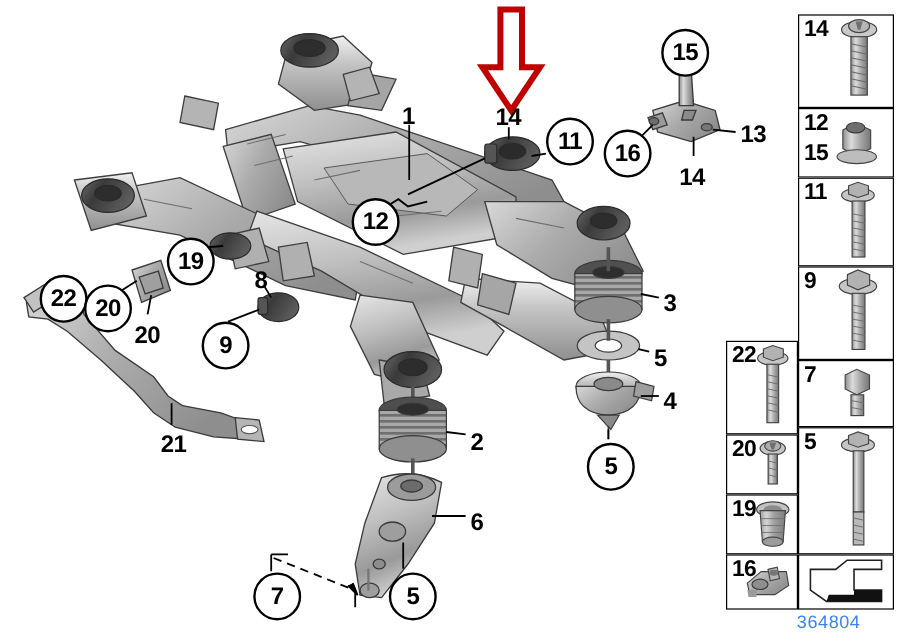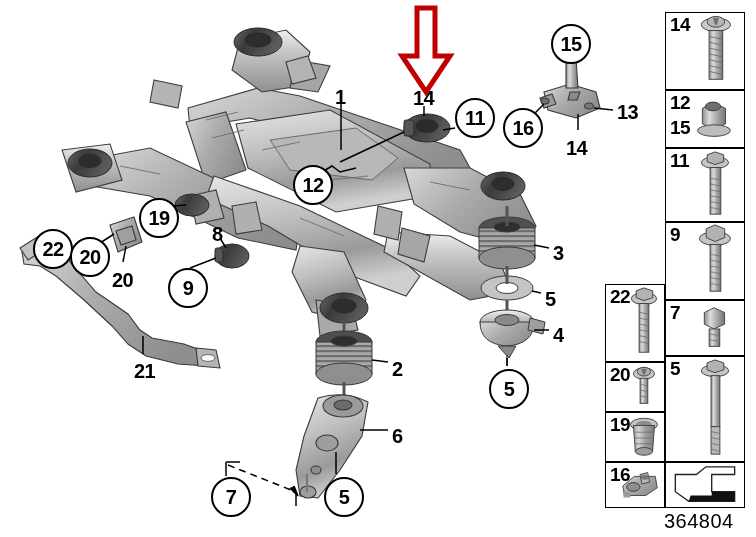--- a/index.html
+++ b/index.html
@@ -35,21 +35,21 @@
     left:4px;top:1px;letter-spacing:-0.5px;
   }
   .pbox .plabel2{
     position:absolute;font-weight:bold;font-size:19px;color:#000;
     left:4px;top:26px;letter-spacing:-0.5px;
   }
   .pbox .fig{position:absolute;right:4px;top:0;bottom:0;width:54px;}
   .pbox .fig svg{width:100%;height:100%;overflow:visible;}
 
   #partnum{
-    position:absolute;font-size:20px;color:#000000;letter-spacing:0.5px;
+    position:absolute;font-size:15px;color:#3b82f6;letter-spacing:0.5px;
     z-index:45;
   }
 </style>
 </head>
 <body>
 
 <div id="stage">
 
   <svg class="layer" viewBox="0 0 756 537">
     <defs>

